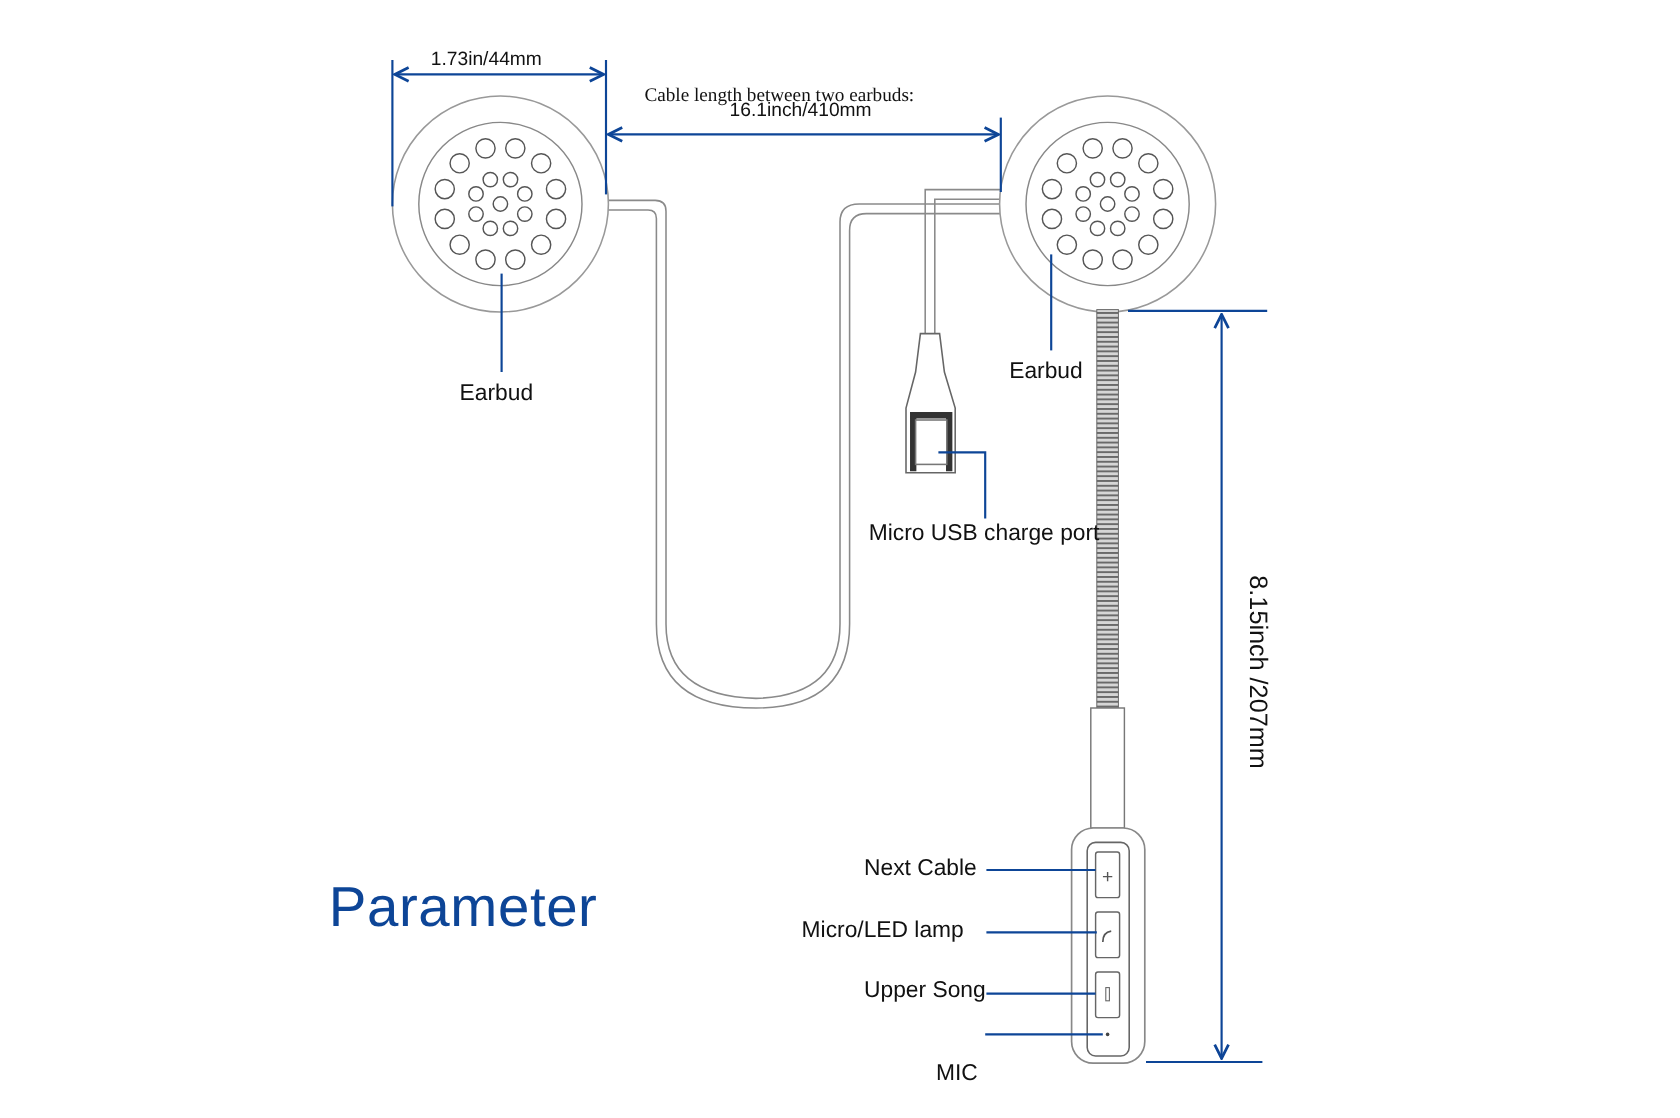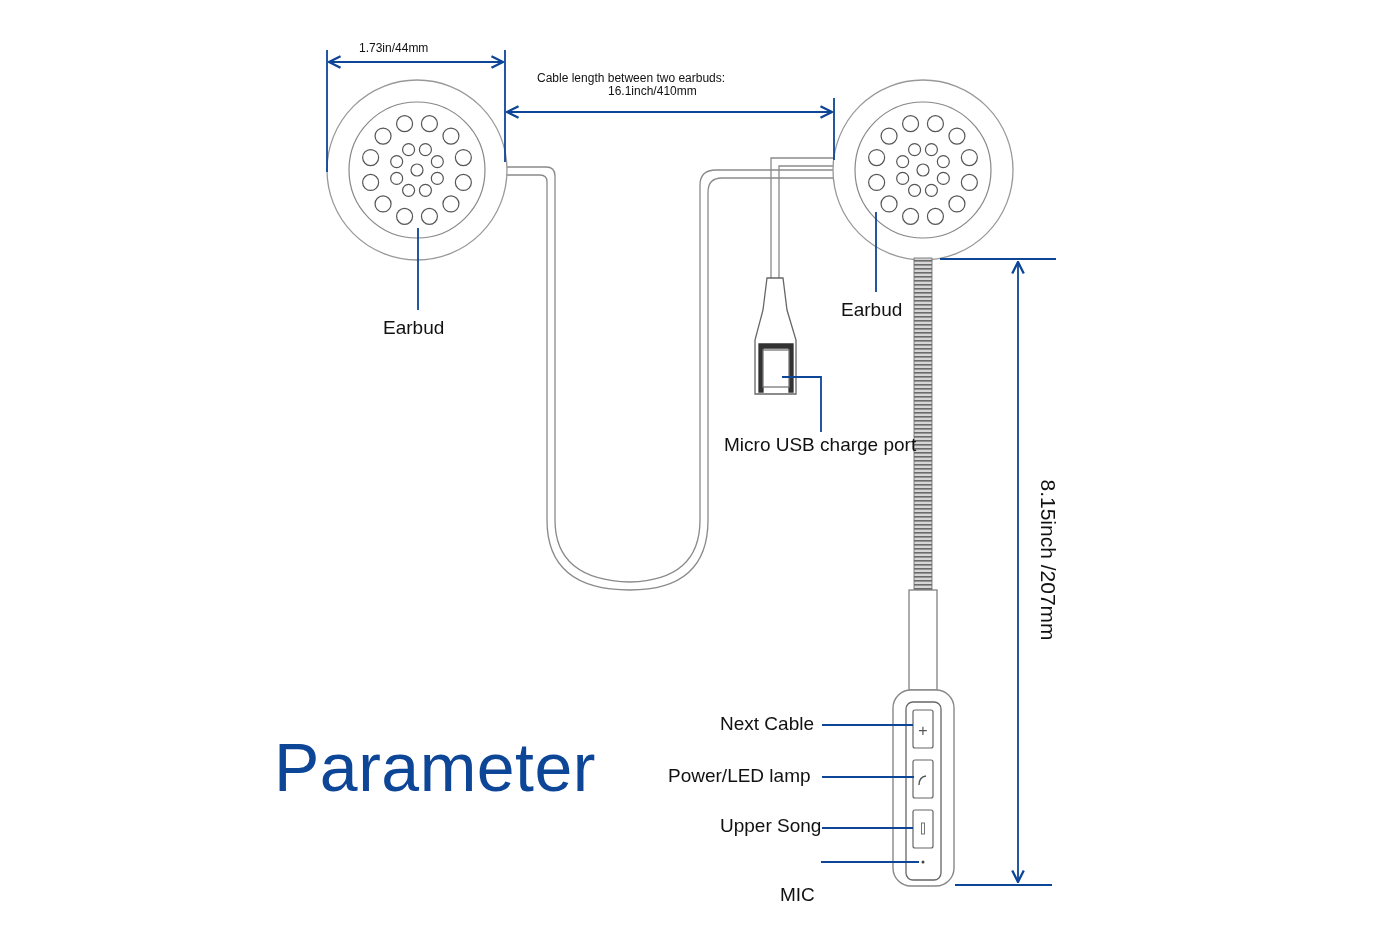--- a/index.html
+++ b/index.html
@@ -1,21 +1,21 @@
 <!DOCTYPE html>
 <html><head>
 <meta charset="utf-8">
 <style>
   html, body { margin:0; padding:0; background:#ffffff; }
   body { width:1400px; height:932px; position:relative; overflow:hidden; font-family:"Liberation Sans", sans-serif; }
   #stage { position:absolute; left:0; top:0; width:1400px; height:932px; }
   .lbl { position:absolute; color:#111; font-family:"Liberation Sans", sans-serif; white-space:nowrap; }
-  .dim { font-size:12px; }
+  .dim { font-size:16px; }
   .part { font-size:19px; }
-  .title { position:absolute; left:274px; top:728px; font-size:68px; color:#0d4597; font-family:"Liberation Sans", sans-serif; letter-spacing:0.5px; }
+  .title { position:absolute; left:274px; top:728px; font-size:47px; color:#0d4597; font-family:"Liberation Sans", sans-serif; letter-spacing:0.5px; }
   .rot { position:absolute; left:1048px; top:560px; font-size:21px; transform:translate(-50%,-50%) rotate(90deg); transform-origin:center; }
 </style>
 </head>
 <body>
 
 <div id="stage">
 <svg width="1400" height="932" viewBox="0 0 1400 932" xmlns="http://www.w3.org/2000/svg">
   <defs>
     <marker id="arrow" viewBox="0 0 10 10" refX="9" refY="5" markerWidth="8" markerHeight="8" orient="auto-start-reverse">
       <path d="M1,1 L9,5 L1,9" fill="none" stroke="#0d4597" stroke-width="1.6"></path>
@@ -128,26 +128,26 @@
 
     <line x1="822" y1="725" x2="913" y2="725"></line>
     <line x1="822" y1="777" x2="914" y2="777"></line>
     <line x1="822" y1="828" x2="913" y2="828"></line>
     <line x1="821" y1="862" x2="919" y2="862"></line>
   </g>
 </svg>
 
 
 <div class="lbl dim" style="left:359px;top:41px;">1.73in/44mm</div>
-<div class="lbl dim" style="left:537px;top:71px;">Cable length between two earbuds:</div>
+<div class="lbl dim" style="left:537px;top:71px;font-family:Liberation Serif, serif;">Cable length between two earbuds:</div>
 <div class="lbl dim" style="left:608px;top:84px;text-align:center;">16.1inch/410mm</div>
 <div class="lbl part" style="left:383px;top:317px;">Earbud</div>
 <div class="lbl part" style="left:841px;top:299px;">Earbud</div>
 <div class="lbl part" style="left:712px;top:434px;margin-left:12px;">Micro USB charge port</div>
 <div class="lbl rot">8.15inch /207mm</div>
 
 <div class="lbl part" style="left:720px;top:713px;">Next Cable</div>
-<div class="lbl part" style="left:668px;top:765px;">Power/LED lamp</div>
+<div class="lbl part" style="left:668px;top:765px;">Micro/LED lamp</div>
 <div class="lbl part" style="left:706px;top:815px;margin-left:14px;">Upper Song</div>
 <div class="lbl part" style="left:780px;top:884px;">MIC</div>
 
 <div class="title">Parameter</div>
 </div>
 
 </body></html>

